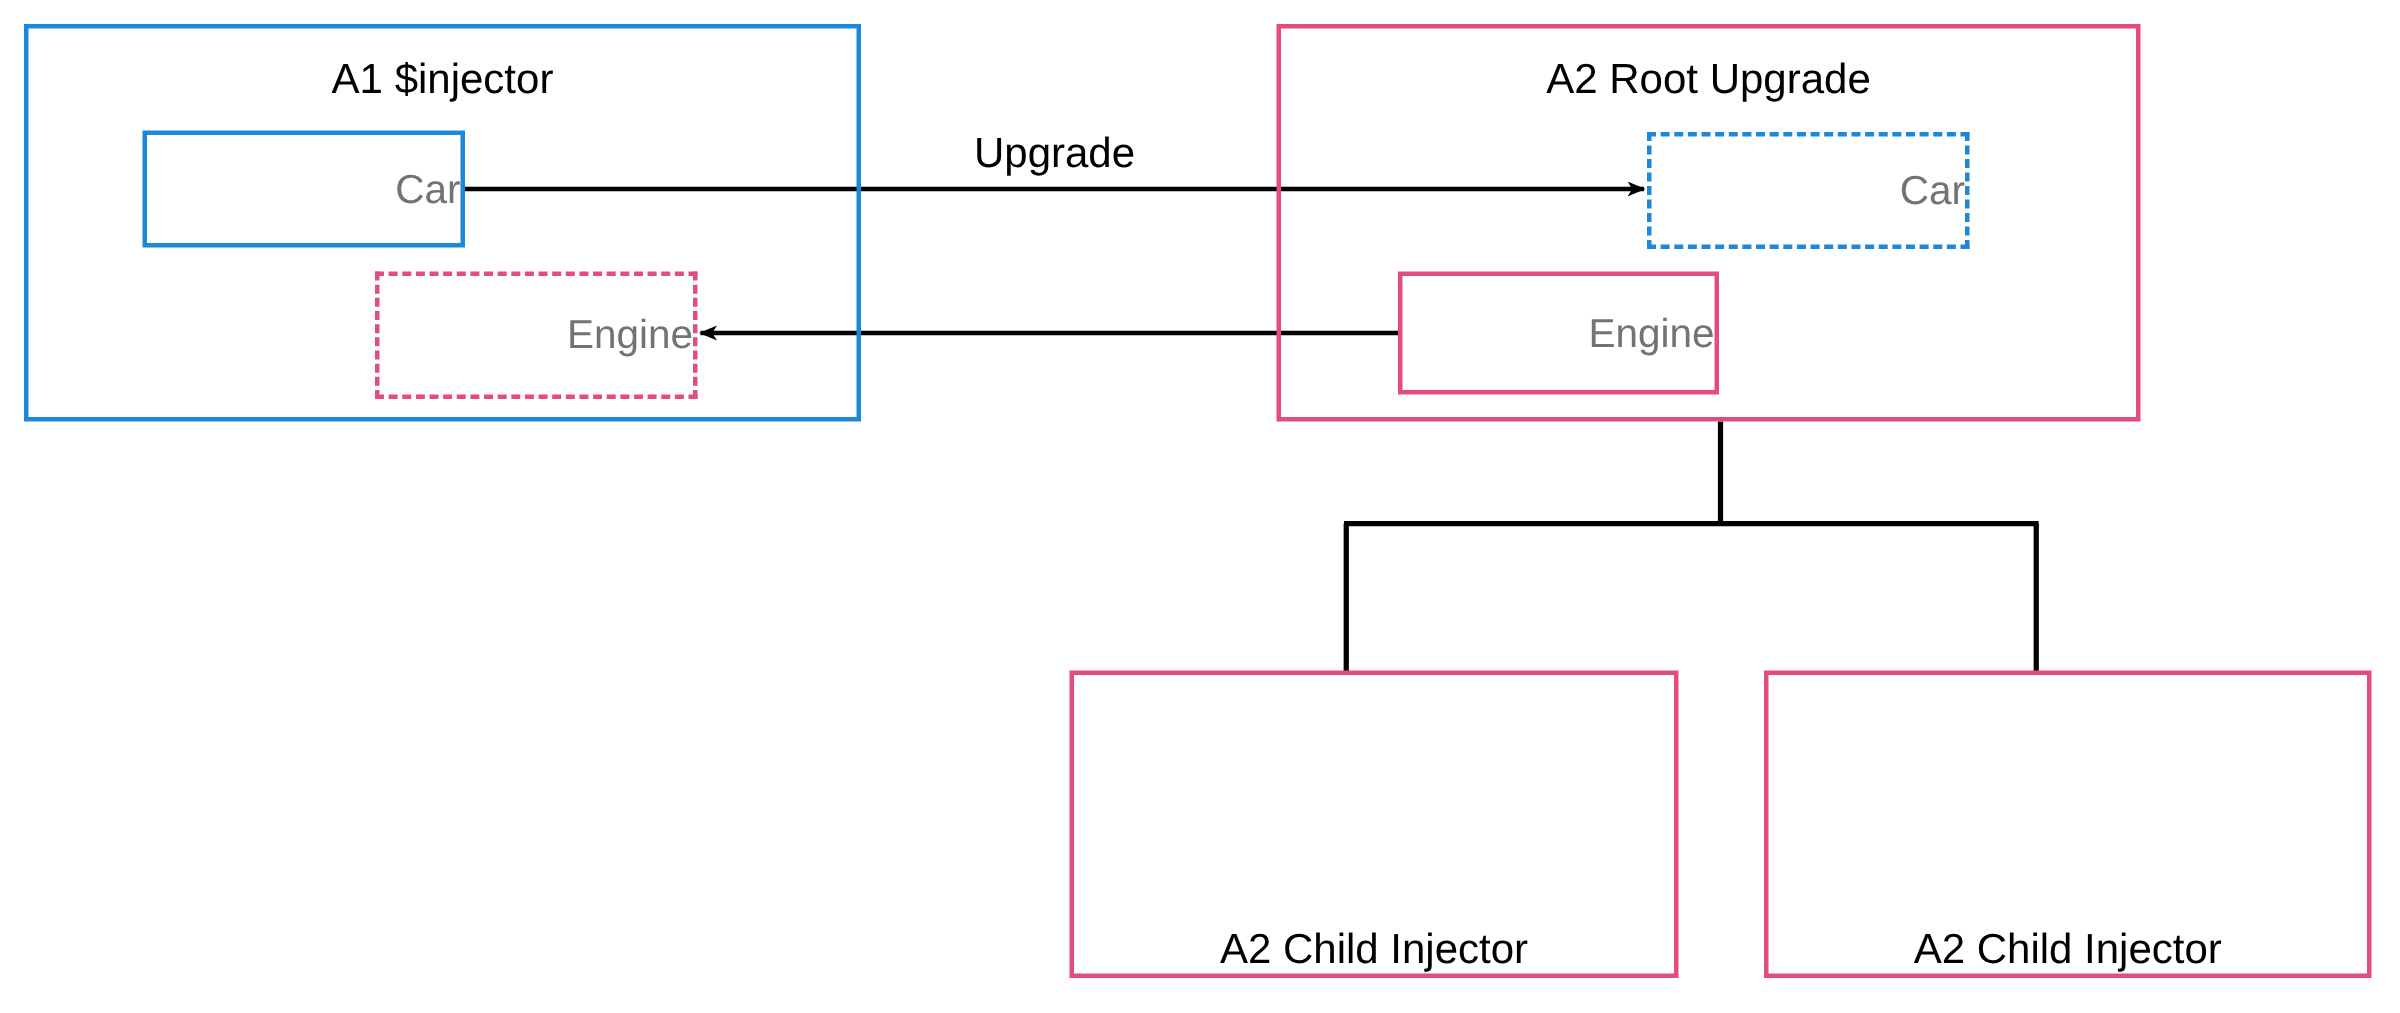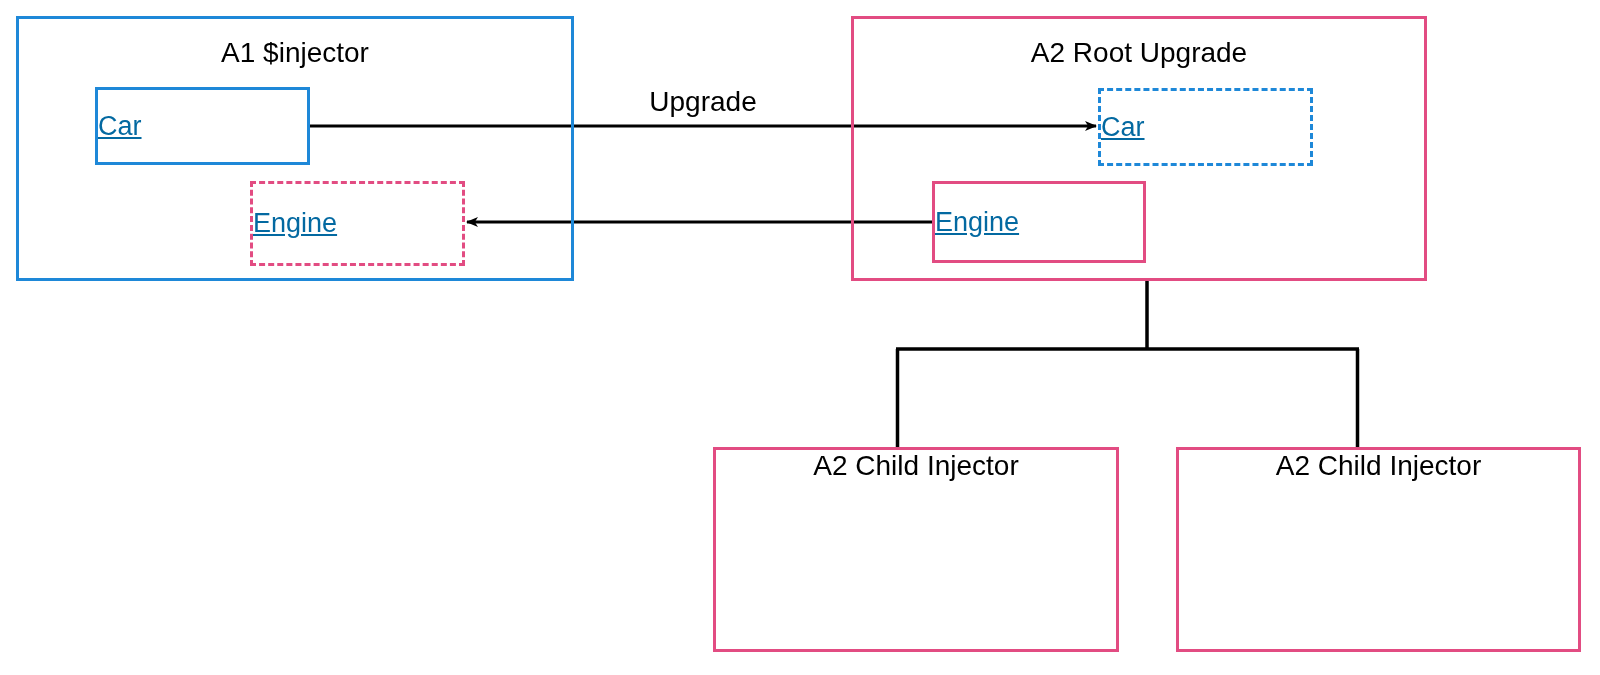--- a/index.html
+++ b/index.html
@@ -46,37 +46,36 @@
     font-size: 28px;
     color: #000000;
     white-space: nowrap;
   }
   
   .node {
     position: absolute;
     box-sizing: border-box;
     display: flex;
     align-items: center;
-    justify-content: flex-start;
+    justify-content: flex-end;
     font-size: 27px;
-    color: #0369a1;
+    color: #737373;
     background: transparent;
-    text-decoration: underline;
   }
   .node-blue-solid  { border: 3px solid #1e88d8; }
   .node-blue-dashed { border: 3px dashed #1e88d8; }
   .node-pink-solid  { border: 3px solid #e24c82; }
   .node-pink-dashed { border: 3px dashed #e24c82; }
 
   .child-injector {
     position: absolute;
     box-sizing: border-box;
     border: 3px solid #e24c82;
     display: flex;
-    align-items: flex-start;
+    align-items: flex-end;
     justify-content: center;
     font-size: 28px;
     color: #000000;
   }
   .edge-label {
     position: absolute;
     font-size: 28px;
     color: #000000;
     white-space: nowrap;
     text-align: center;

